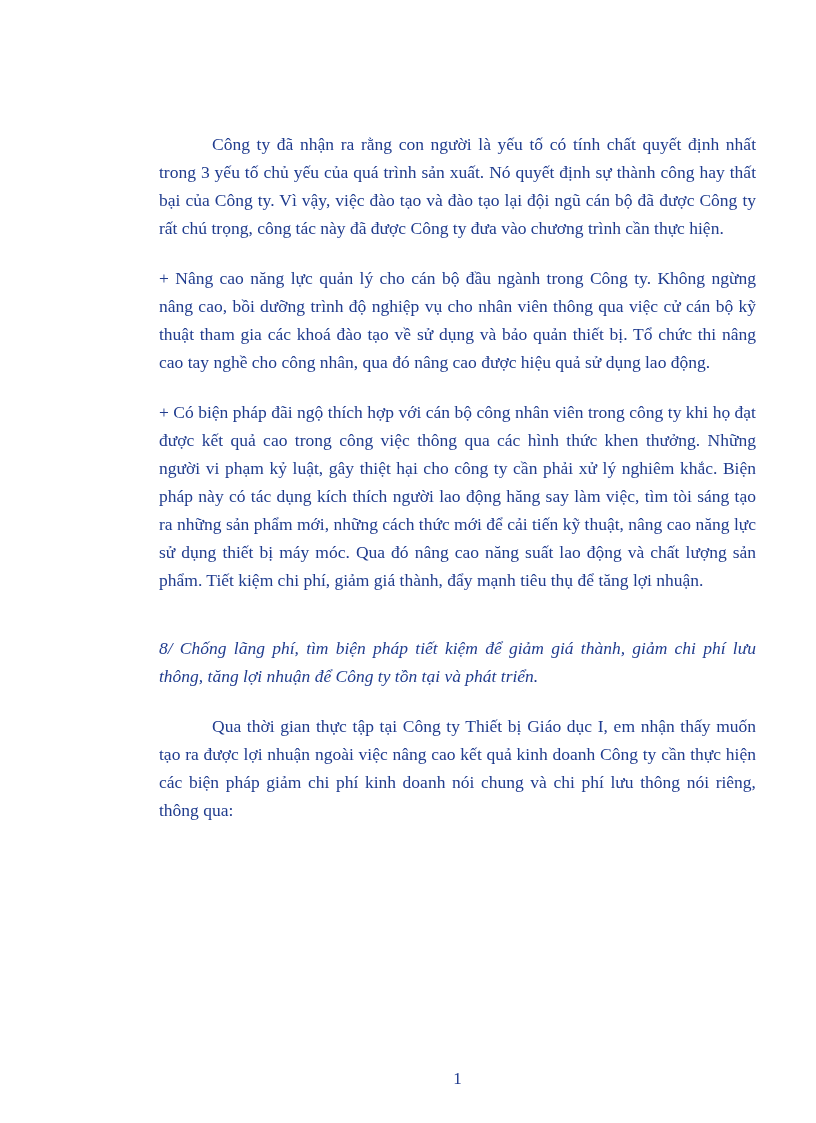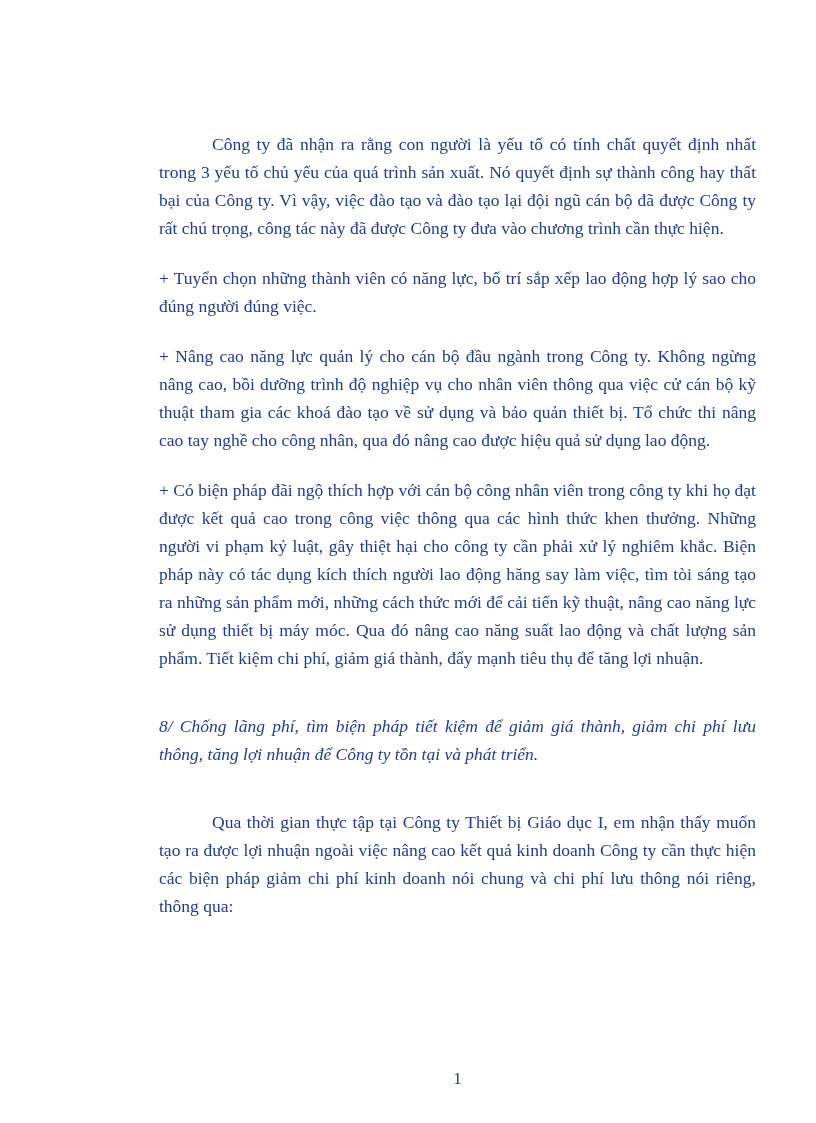--- a/index.html
+++ b/index.html
@@ -32,41 +32,39 @@
 
   .para { margin: 0; }
 
   .para.indent {
     text-indent: 53px;
   }
 
   .para.heading {
     font-style: italic;
     margin-top: 18px;
-    margin-bottom: 18px;
   }
 
   .page-number {
     position: absolute;
     bottom: 45px;
     left: 115px;
     width: 641px;
     text-align: center;
     color: #203c8e;
     font-size: 17px;
     font-family: "Liberation Serif", serif;
   }
 </style>
 </head>
 <body>
 
 <div class="page">
   <div class="content">
     <p class="para indent">Công ty đã nhận ra rằng con người là yếu tố có tính chất quyết định nhất trong 3 yếu tố chủ yếu của quá trình sản xuất. Nó quyết định sự thành công hay thất bại của Công ty. Vì vậy, việc đào tạo và đào tạo lại đội ngũ cán bộ đã được Công ty rất chú trọng, công tác này đã được Công ty đưa vào chương trình cần thực hiện.</p>
-    <p class="para">+ Tuyển chọn những thành viên có năng lực, bố trí sắp xếp lao động hợp lý sao cho đúng người đúng việc.</p>
     <p class="para">+ Nâng cao năng lực quản lý cho cán bộ đầu ngành trong Công ty. Không ngừng nâng cao, bồi dưỡng trình độ nghiệp vụ cho nhân viên thông qua việc cử cán bộ kỹ thuật tham gia các khoá đào tạo về sử dụng và bảo quản thiết bị. Tổ chức thi nâng cao tay nghề cho công nhân, qua đó nâng cao được hiệu quả sử dụng lao động.</p>
     <p class="para">+ Có biện pháp đãi ngộ thích hợp với cán bộ công nhân viên trong công ty khi họ đạt được kết quả cao trong công việc thông qua các hình thức khen thưởng. Những người vi phạm kỷ luật, gây thiệt hại cho công ty cần phải xử lý nghiêm khắc. Biện pháp này có tác dụng kích thích người lao động hăng say làm việc, tìm tòi sáng tạo ra những sản phẩm mới, những cách thức mới để cải tiến kỹ thuật, nâng cao năng lực sử dụng thiết bị máy móc. Qua đó nâng cao năng suất lao động và chất lượng sản phẩm. Tiết kiệm chi phí, giảm giá thành, đẩy mạnh tiêu thụ để tăng lợi nhuận.</p>
     <p class="para heading">8/ Chống lãng phí, tìm biện pháp tiết kiệm để giảm giá thành, giảm chi phí lưu thông, tăng lợi nhuận để Công ty tồn tại và phát triển.</p>
     <p class="para indent">Qua thời gian thực tập tại Công ty Thiết bị Giáo dục I, em nhận thấy muốn tạo ra được lợi nhuận ngoài việc nâng cao kết quả kinh doanh Công ty cần thực hiện các biện pháp giảm chi phí kinh doanh nói chung và chi phí lưu thông nói riêng, thông qua:</p>
   </div>
 
   <div class="page-number">1</div>
 </div>
 
 </body></html>

